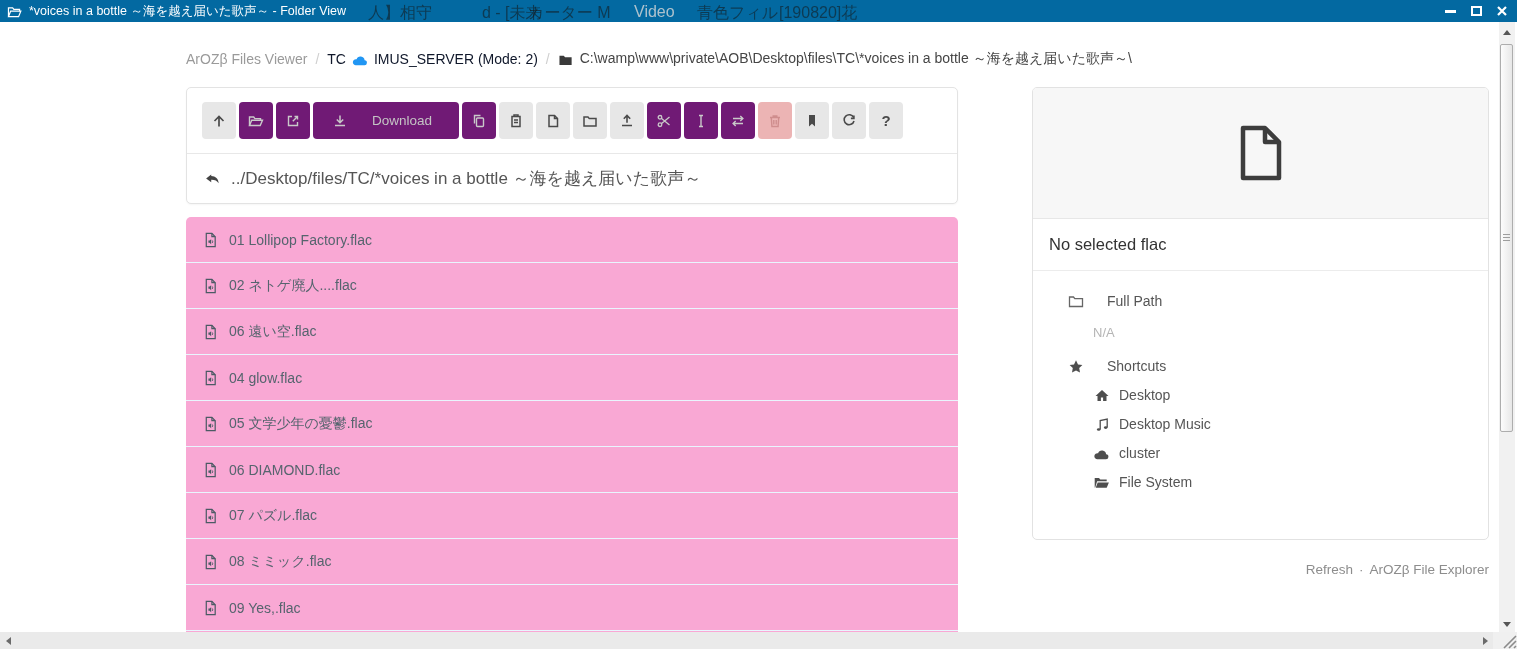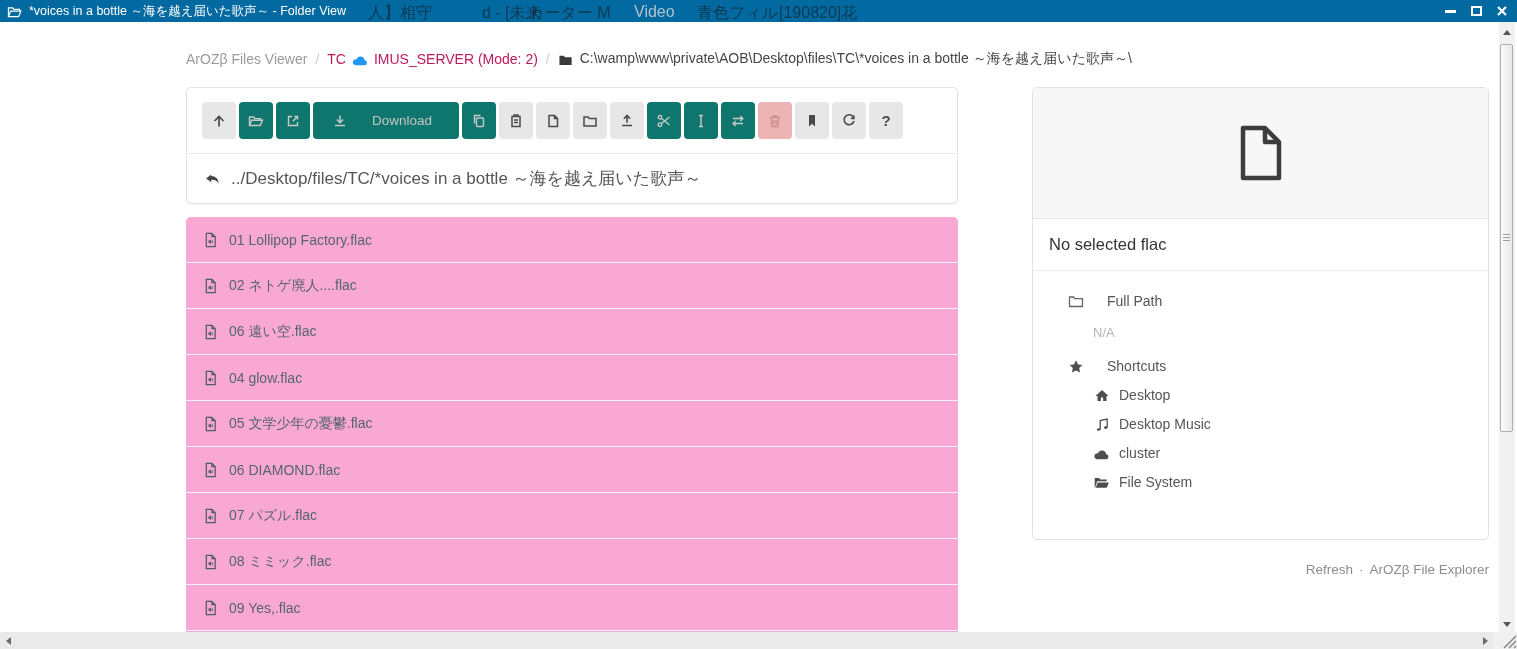--- a/index.html
+++ b/index.html
@@ -15,30 +15,30 @@
   .g1{left:368px} .g2{left:482px} .g3{left:528px} .g4{left:634px; color:#d8d8d8; opacity:.8} .g5{left:697px} .g6{left:779px}
   .win-controls { position:absolute; right:8px; top:0; height:22px; display:flex; align-items:center; gap:12px; }
   .wc-btn { display:flex; align-items:center; justify-content:center; width:14px; height:14px; cursor:default; }
   .wc-min { width:11px; height:3px; background:#fff; }
   .wc-max { width:11px; height:10px; border:2px solid #fff; }
 
   
   .breadcrumb { position:absolute; left:186px; top:50px; font-size:14px; color:#9a9a9a;
     display:flex; align-items:center; gap:8px; white-space:nowrap; }
   .bc-sep { color:#cfcfcf; }
-  .bc-blue { color:#be185d; display:flex; align-items:center; gap:6px;justify-content:flex-end; }
+  .bc-blue { color:#0f172a; display:flex; align-items:center; gap:6px;justify-content:flex-end; }
   .bc-path { color:#454545; display:flex; align-items:center; gap:7px; }
 
   
   .toolbar-card { position:absolute; left:186px; top:87px; width:772px; background:#fff;
     border:1px solid #e3e3e3; border-radius:5px; box-shadow:0 1px 2px rgba(0,0,0,.04); }
   .btn-row { display:flex; gap:3px; padding:14px 15px; }
   .tb-btn { height:37px; min-width:34px; display:flex; align-items:center; justify-content:center;
     border-radius:4px; background:#e7e7e7; color:#4a4a4a; cursor:pointer; }
-  .tb-btn.disabled { background:#0f766e; color:#c9c9c9; }
+  .tb-btn.disabled { background:#701a75; color:#c9c9c9; }
   .tb-btn.danger { background:#ecb4b4; color:#cf8d8d; }
   .tb-btn.download { width:146px; gap:24px; font-size:13.5px; justify-content:flex-start; padding-left:19px; }
   .tb-btn.download span { color:#c4c4c4; }
   .qmark { font-size:15px; font-weight:bold; }
 
   .back-row { display:flex; align-items:center; gap:10px; padding:13px 17px; border-top:1px solid #e8e8e8;
     color:#555; font-size:17px; white-space:nowrap; }
 
   
   .file-list { position:absolute; left:186px; top:217px; width:772px; height:537px;

